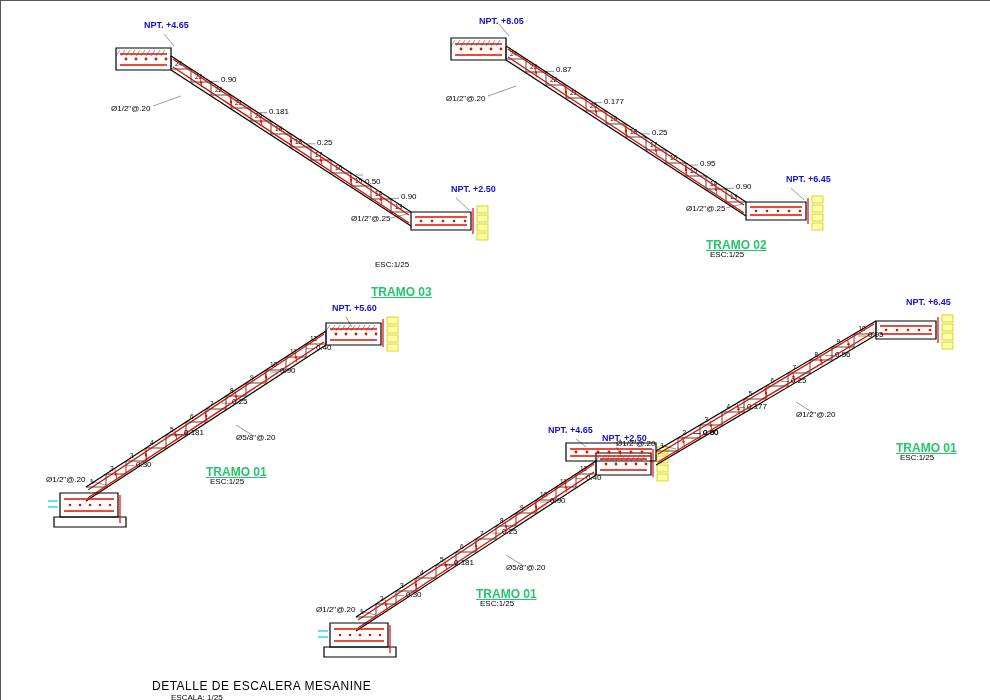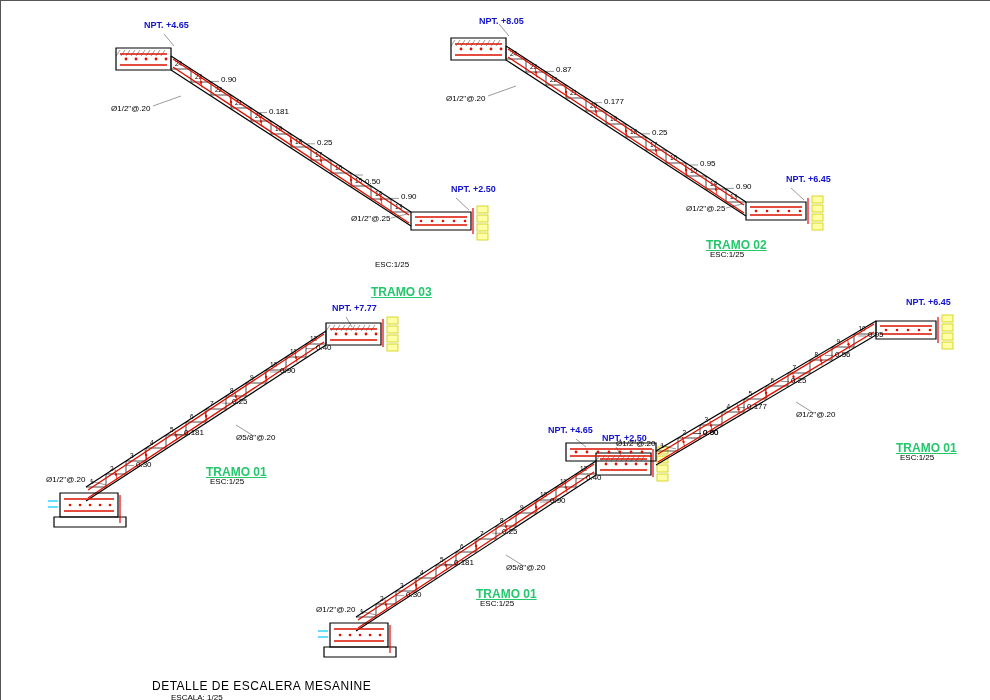--- a/index.html
+++ b/index.html
@@ -404,21 +404,21 @@
     <div class="lbl lvl" style="left: 478px; top: 15px;">NPT. +8.05</div>
     <div class="lbl " style="left: 445px; top: 93px;">Ø1/2"@.20</div>
     <div class="lbl " style="left: 685px; top: 203px;">Ø1/2"@.25</div>
     <div class="lbl " style="left: 555px; top: 64.4px;">0.87</div>
     <div class="lbl " style="left: 603px; top: 95.6px;">0.177</div>
     <div class="lbl " style="left: 651px; top: 126.8px;">0.25</div>
     <div class="lbl " style="left: 699px; top: 158px;">0.95</div>
     <div class="lbl " style="left: 735px; top: 181.4px;">0.90</div>
     <div class="lbl title-link" style="left: 705px; top: 237px;">TRAMO  02</div>
     <div class="lbl sub" style="left: 709px; top: 249px;">ESC:1/25</div>
-    <div class="lbl lvl" style="left: 331px; top: 302px;">NPT. +7.77</div>
+    <div class="lbl lvl" style="left: 331px; top: 302px;">NPT. +5.60</div>
     <div class="lbl " style="left: 45px; top: 474px;">Ø1/2"@.20</div>
     <div class="lbl " style="left: 235px; top: 432px;">Ø5/8"@.20</div>
     <div class="lbl " style="left: 135px; top: 458.6px;">0.30</div>
     <div class="lbl " style="left: 183px; top: 427.4px;">0.181</div>
     <div class="lbl " style="left: 231px; top: 396.2px;">0.25</div>
     <div class="lbl " style="left: 279px; top: 365px;">0.90</div>
     <div class="lbl " style="left: 315px; top: 341.6px;">0.40</div>
     <div class="lbl title-link" style="left: 205px; top: 464px;">TRAMO  01</div>
     <div class="lbl sub" style="left: 209px; top: 476px;">ESC:1/25</div>
     <div class="lbl lvl" style="left: 601px; top: 432px;">NPT. +2.50</div>

